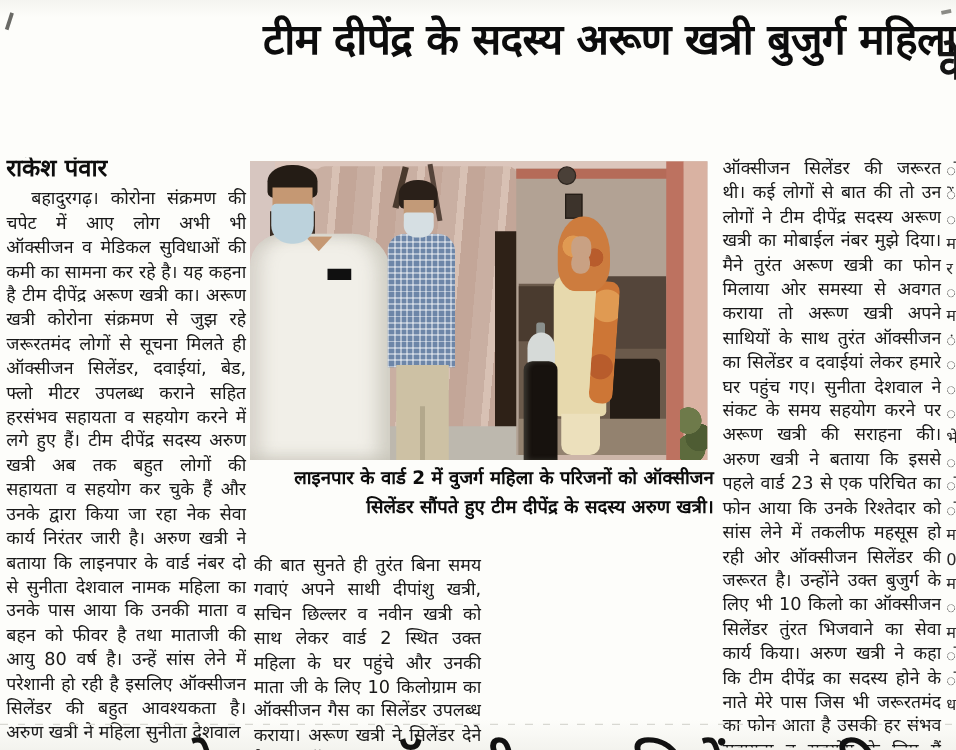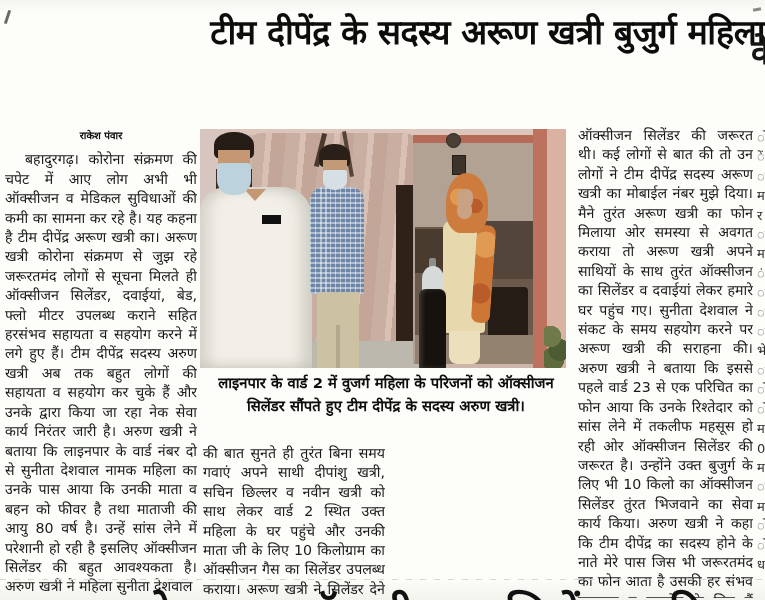--- a/index.html
+++ b/index.html
@@ -18,26 +18,26 @@
     font-size:34px; font-weight:700; line-height:44px; }
   .corner-mark-l { position:absolute; top:10px; left:6px; width:3px; height:14px; background:#6a6a66; transform:rotate(18deg); }
   .corner-mark-r { position:absolute; top:8px; right:4px; width:8px; height:3px; background:#8b8b86; transform:rotate(-12deg); }
 
   
   .col { position:absolute; text-align:justify; font-size:14.2px; line-height:19.4px; color:#191919; overflow:hidden; }
   .col-left   { left:5px;  top:126px; width:192px; height:472px; }
   .col-mid1   { left:203px; top:444px; width:182px; height:171px; }
   .col-mid2   { left:391px; top:427px; width:180px; height:171px; }
   .col-right  { left:578px; top:126px; width:175px; height:472px; }
-  .byline { text-align:center; font-weight:700; font-size:10px; margin-bottom:5px; color:#0e0e0e; }
+  .byline { text-align:left; font-weight:700; font-size:19px; margin-bottom:5px; color:#0e0e0e; }
   .indent { text-indent:20px; }
 
   
   .caption { position:absolute; left:201px; top:371px; width:370px; font-weight:700;
-    font-size:14.8px; line-height:23px; text-align:center; color:#0d0d0d; }
+    font-size:14.8px; line-height:23px; text-align:right; color:#0d0d0d; }
 
   
   .edge-sliver { position:absolute; left:757px; top:128px; width:8px; height:460px; overflow:hidden;
     font-size:13px; line-height:19.4px; color:#2a2a2a; white-space:pre-line; }
 
   
   .bottom-cutoff { position:absolute; left:148px; top:585px; width:570px; height:15px; overflow:hidden; }
   .bottom-cutoff .big { font-size:42px; font-weight:700; line-height:58px; white-space:nowrap; color:#111; letter-spacing:6px; }
   .speckle-line { position:absolute; left:0; top:579px; width:765px; height:1px;
     background:repeating-linear-gradient(90deg,#d8d8d2 0 6px,transparent 6px 14px); }

